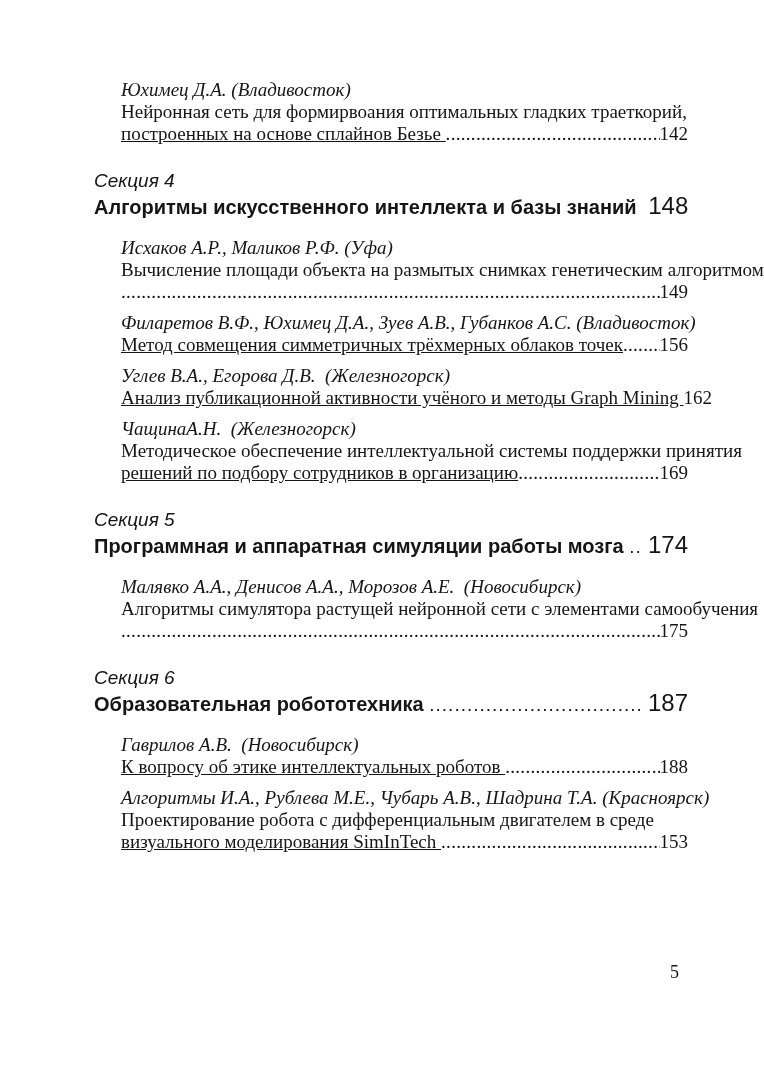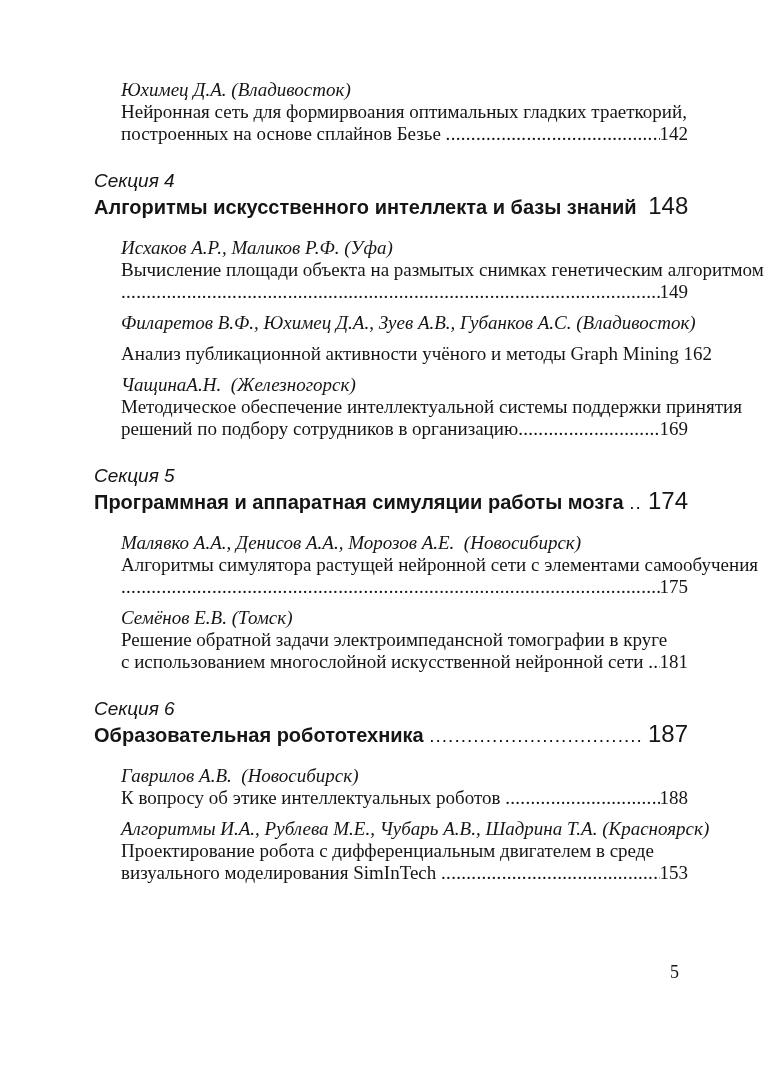--- a/index.html
+++ b/index.html
@@ -23,21 +23,21 @@
   
   .entry {
     margin-left: 27px;
     margin-bottom: 9px;
     font-size: 19px;
     line-height: 22px;
   }
   .authors { font-style: italic; white-space: pre; }
   .title-line { white-space: pre; }
   .leader-line { display: flex; align-items: baseline; }
-  .tail { white-space: pre; flex: 0 0 auto; }
+  .tail { white-space: pre; flex: 0 0 auto; text-decoration: underline; }
   .dots {
     flex: 1 1 auto;
     overflow: hidden;
     white-space: nowrap;
     letter-spacing: 0.3px;
   }
   .dots::after {
     content: "......................................................................................................................................................................................";
   }
   .epage { white-space: pre; flex: 0 0 auto; text-align: right; }
@@ -120,22 +120,28 @@
           </div>
     <div class="leader-line">
       <span class="tail"></span>
       <span class="dots"></span>
       <span class="epage">149</span>
     </div>
   </div>
         <div class="entry">
     <div class="authors">Филаретов В.Ф., Юхимец Д.А., Зуев А.В., Губанков А.С. (Владивосток)</div>
     <div></div>
-  </div>
-        <div class="entry">
+    <div class="leader-line">
+      <span class="tail">Метод совмещения симметричных трёхмерных облаков точек</span>
+      <span class="dots"></span>
+      <span class="epage">156</span>
+    </div>
+  </div>
+        <div class="entry">
+    <div class="authors">Углев В.А., Егорова Д.В.  (Железногорск)</div>
     <div></div>
     <div class="leader-line">
       <span class="tail">Анализ публикационной активности учёного и методы Graph Mining </span>
       <span class="dots"></span>
       <span class="epage">162</span>
     </div>
   </div>
         <div class="entry">
     <div class="authors">ЧащинаА.Н.  (Железногорск)</div>
     <div>
@@ -163,31 +169,20 @@
     <div class="authors">Малявко А.А., Денисов А.А., Морозов А.Е.  (Новосибирск)</div>
     <div>
             <div class="title-line">Алгоритмы симулятора растущей нейронной сети с элементами самообучения</div>
           </div>
     <div class="leader-line">
       <span class="tail"></span>
       <span class="dots"></span>
       <span class="epage">175</span>
     </div>
   </div>
-        <div class="entry">
-    <div class="authors">Семёнов Е.В. (Томск)</div>
-    <div>
-            <div class="title-line">Решение обратной задачи электроимпедансной томографии в круге</div>
-          </div>
-    <div class="leader-line">
-      <span class="tail">с использованием многослойной искусственной нейронной сети </span>
-      <span class="dots"></span>
-      <span class="epage">181</span>
-    </div>
-  </div>
       </div>
   </div>
     <div class="section">
     <div class="section-heading">
       <div class="section-label">Секция 6</div>
       <div class="section-title-line">
         <span class="section-title">Образовательная робототехника </span>
         <span class="sdots"></span>
         <span class="spage">187</span>
       </div>

